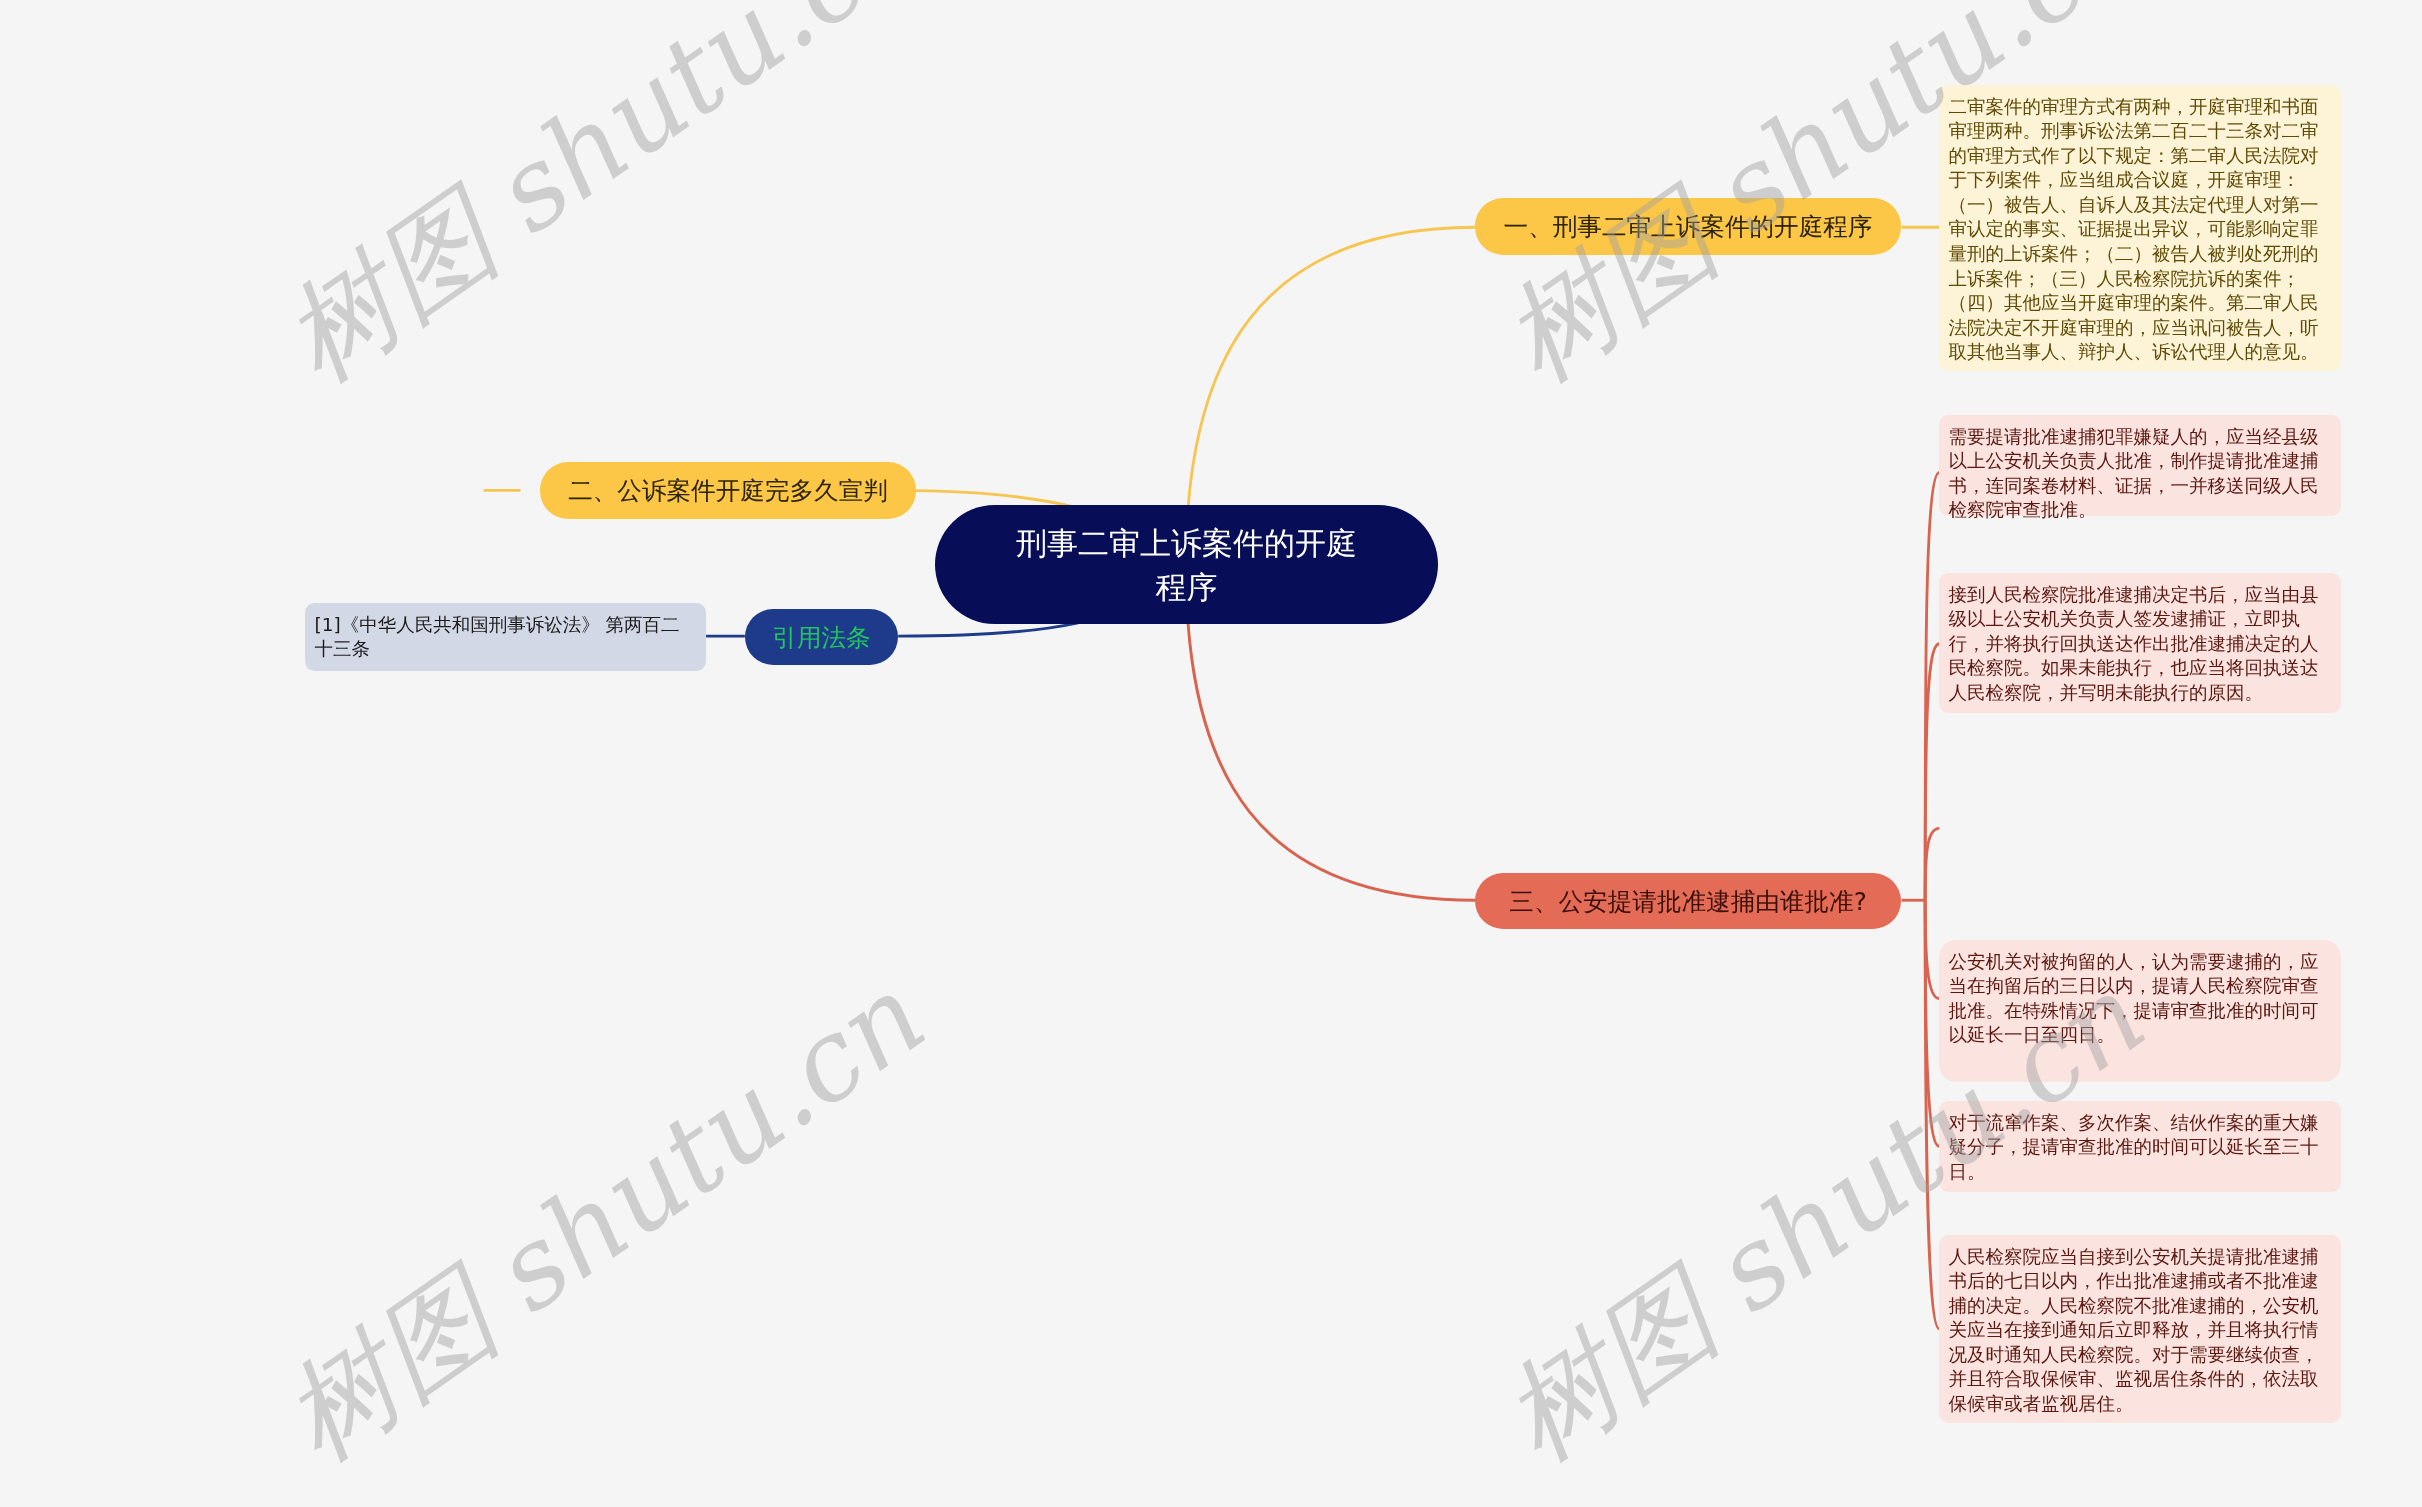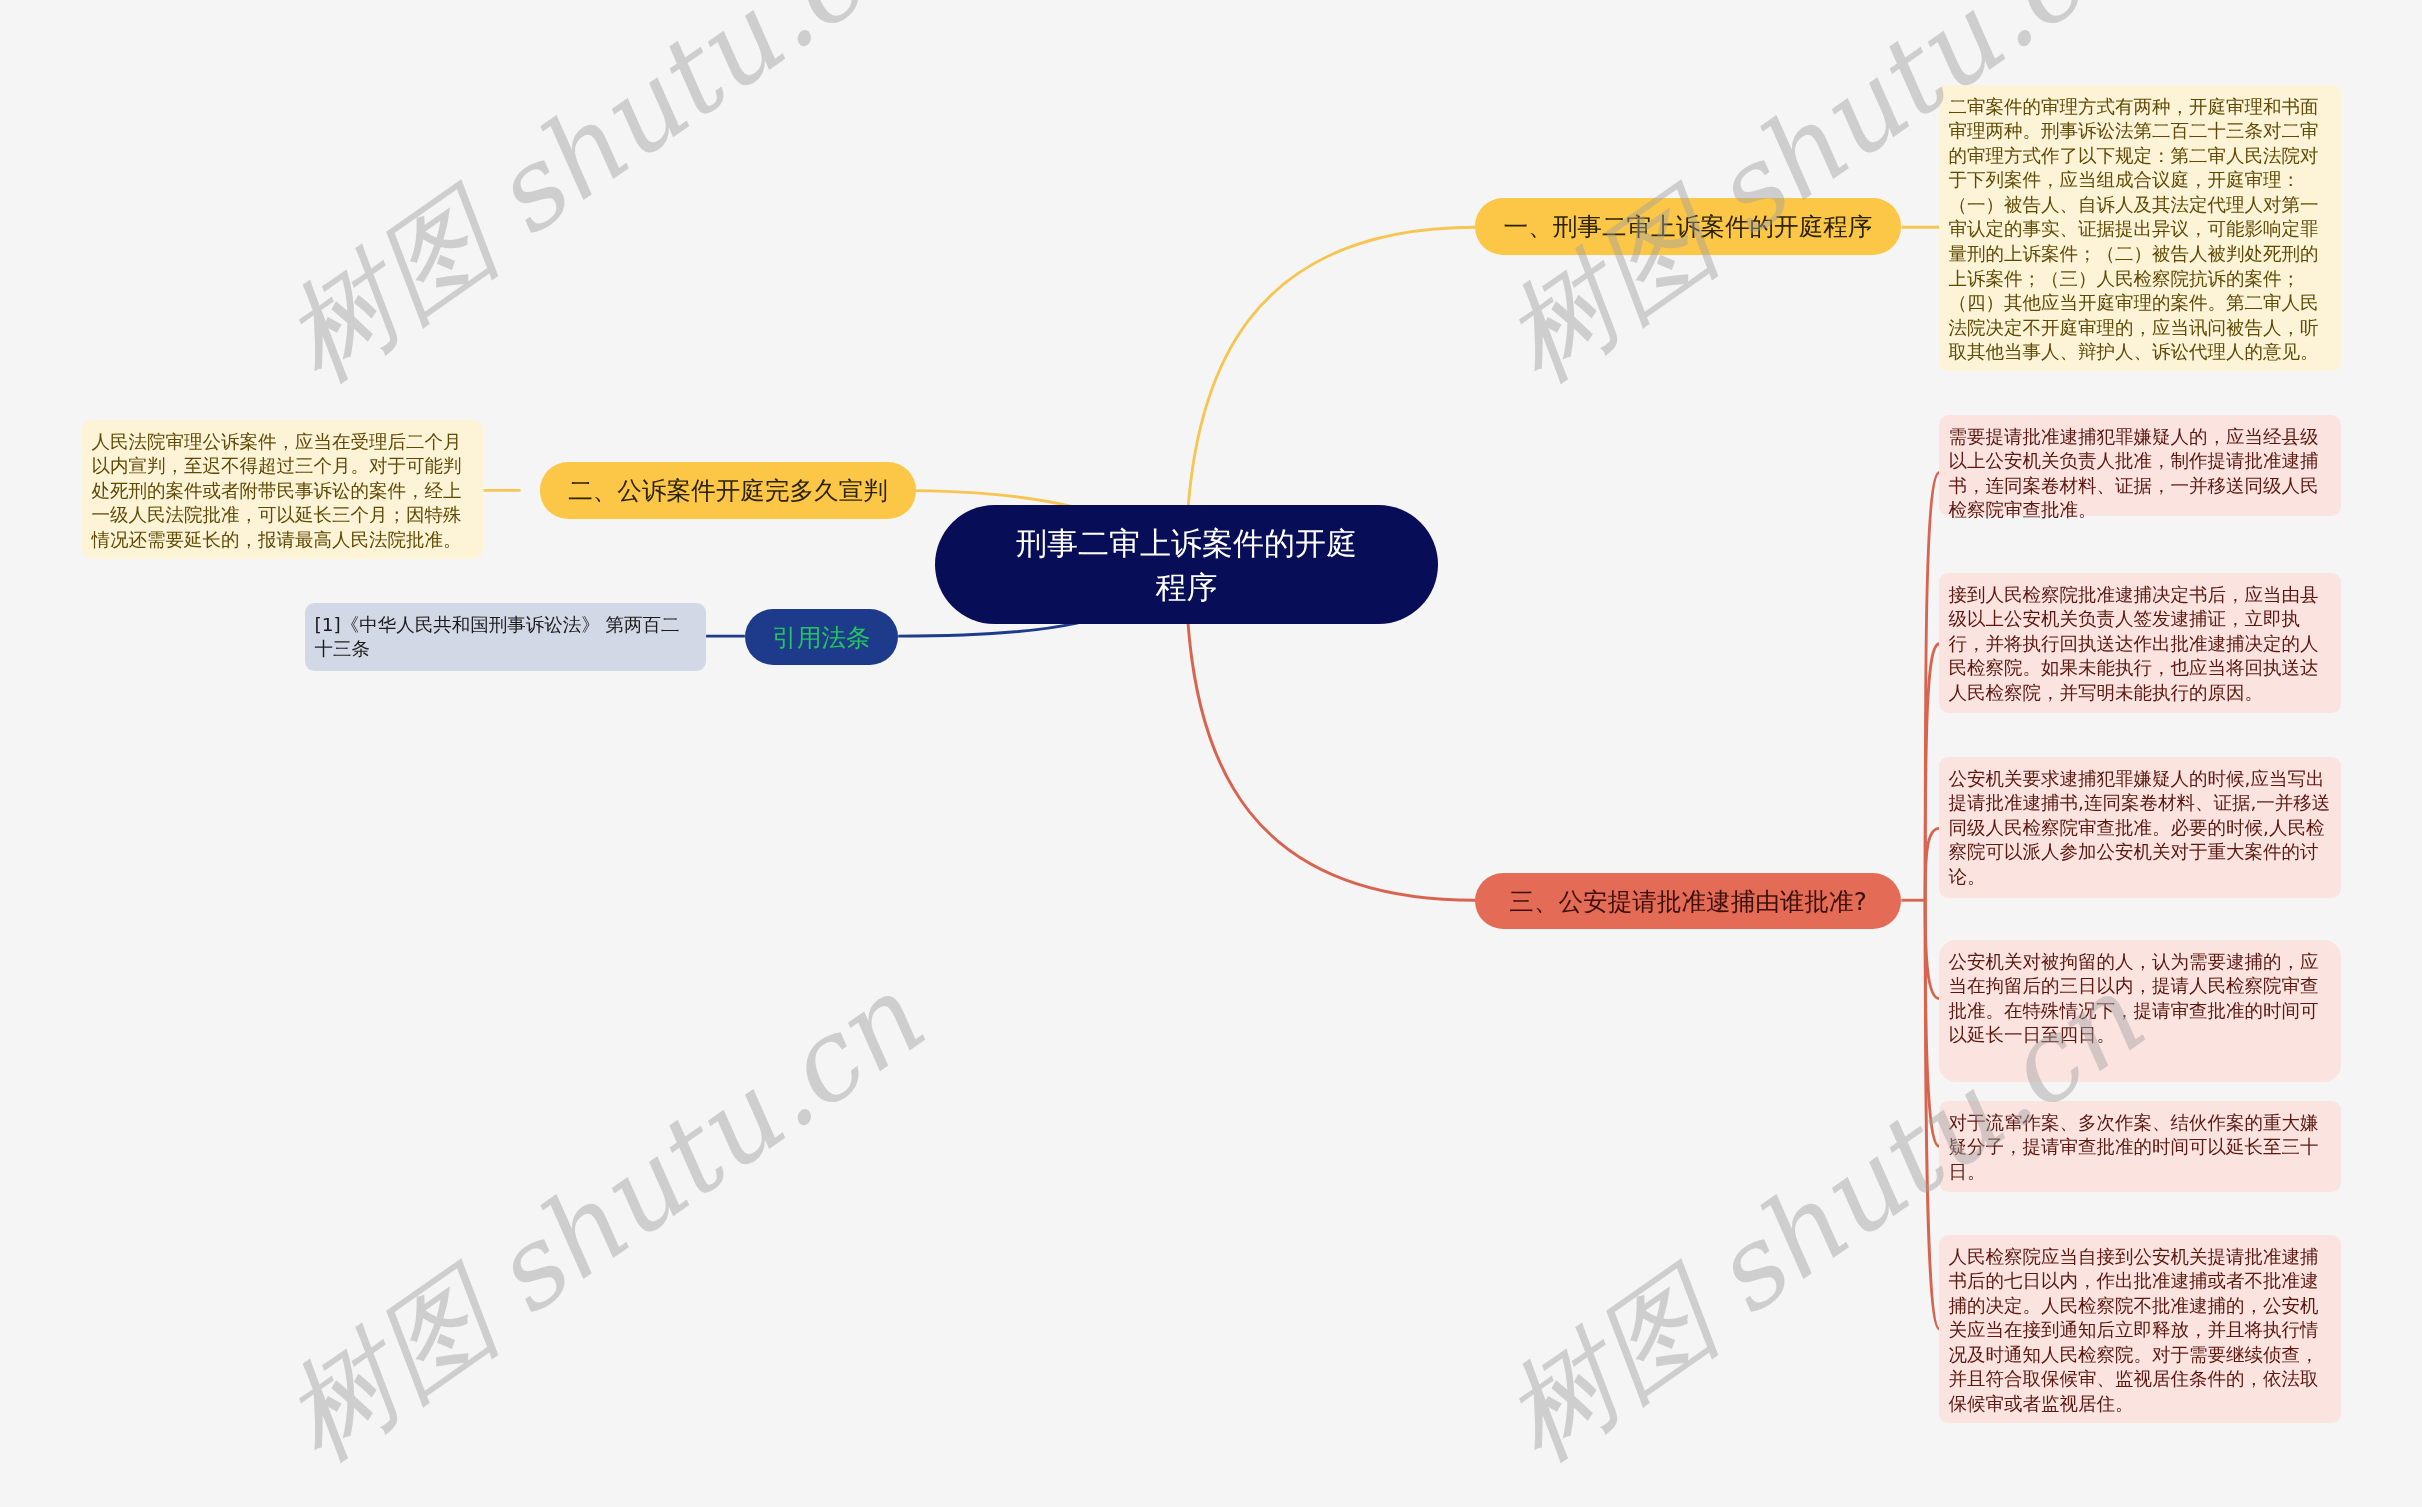--- a/index.html
+++ b/index.html
@@ -74,42 +74,36 @@
   <div class="node branch yellow" style="left:1475px; top:198px; width:426px;">
     <span>一、刑事二审上诉案件的开庭程序</span>
   </div>
   <div class="detail yellow" style="left:1939px; top:85px; width:402px; height:286px;">
     <span>二审案件的审理方式有两种，开庭审理和书面审理两种。刑事诉讼法第二百二十三条对二审的审理方式作了以下规定：第二审人民法院对于下列案件，应当组成合议庭，开庭审理：（一）被告人、自诉人及其法定代理人对第一审认定的事实、证据提出异议，可能影响定罪量刑的上诉案件；（二）被告人被判处死刑的上诉案件；（三）人民检察院抗诉的案件；（四）其他应当开庭审理的案件。第二审人民法院决定不开庭审理的，应当讯问被告人，听取其他当事人、辩护人、诉讼代理人的意见。</span>
   </div>
 
   <div class="node branch yellow" style="left:540px; top:462px; width:376px;">
     <span>二、公诉案件开庭完多久宣判</span>
   </div>
-  <div class="detail yellow" style="left:82px; top:420px; width:401px; height:139px;">
-    <span>人民法院审理公诉案件，应当在受理后二个月以内宣判，至迟不得超过三个月。对于可能判处死刑的案件或者附带民事诉讼的案件，经上一级人民法院批准，可以延长三个月；因特殊情况还需要延长的，报请最高人民法院批准。</span>
-  </div>
 
   <div class="node branch navy" style="left:745px; top:609px; width:153px; height:56px;">
     <span>引用法条</span>
   </div>
   <div class="detail navy" style="left:305px; top:603px; width:401px; height:68px;">
     <span>[1]《中华人民共和国刑事诉讼法》 第两百二十三条</span>
   </div>
 
   <div class="node branch red" style="left:1475px; top:873px; width:426px; height:56px;">
     <span>三、公安提请批准逮捕由谁批准?</span>
   </div>
   <div class="detail red" style="left:1939px; top:415px; width:402px; height:101px;">
     <span>需要提请批准逮捕犯罪嫌疑人的，应当经县级以上公安机关负责人批准，制作提请批准逮捕书，连同案卷材料、证据，一并移送同级人民检察院审查批准。</span>
   </div>
   <div class="detail red" style="left:1939px; top:573px; width:402px; height:140px;">
     <span>接到人民检察院批准逮捕决定书后，应当由县级以上公安机关负责人签发逮捕证，立即执行，并将执行回执送达作出批准逮捕决定的人民检察院。如果未能执行，也应当将回执送达人民检察院，并写明未能执行的原因。</span>
-  </div>
-  <div class="detail red" style="left:1939px; top:757px; width:402px; height:141px;">
-    <span>公安机关要求逮捕犯罪嫌疑人的时候,应当写出提请批准逮捕书,连同案卷材料、证据,一并移送同级人民检察院审查批准。必要的时候,人民检察院可以派人参加公安机关对于重大案件的讨论。</span>
   </div>
   <div class="detail red" style="left:1939px; top:940px; width:402px; height:142px;border-radius:17px;">
     <span>公安机关对被拘留的人，认为需要逮捕的，应当在拘留后的三日以内，提请人民检察院审查批准。在特殊情况下，提请审查批准的时间可以延长一日至四日。</span>
   </div>
   <div class="detail red" style="left:1939px; top:1101px; width:402px; height:91px;">
     <span>对于流窜作案、多次作案、结伙作案的重大嫌疑分子，提请审查批准的时间可以延长至三十日。</span>
   </div>
   <div class="detail red" style="left:1939px; top:1235px; width:402px; height:188px;">
     <span>人民检察院应当自接到公安机关提请批准逮捕书后的七日以内，作出批准逮捕或者不批准逮捕的决定。人民检察院不批准逮捕的，公安机关应当在接到通知后立即释放，并且将执行情况及时通知人民检察院。对于需要继续侦查，并且符合取保候审、监视居住条件的，依法取保候审或者监视居住。</span>
   </div>

